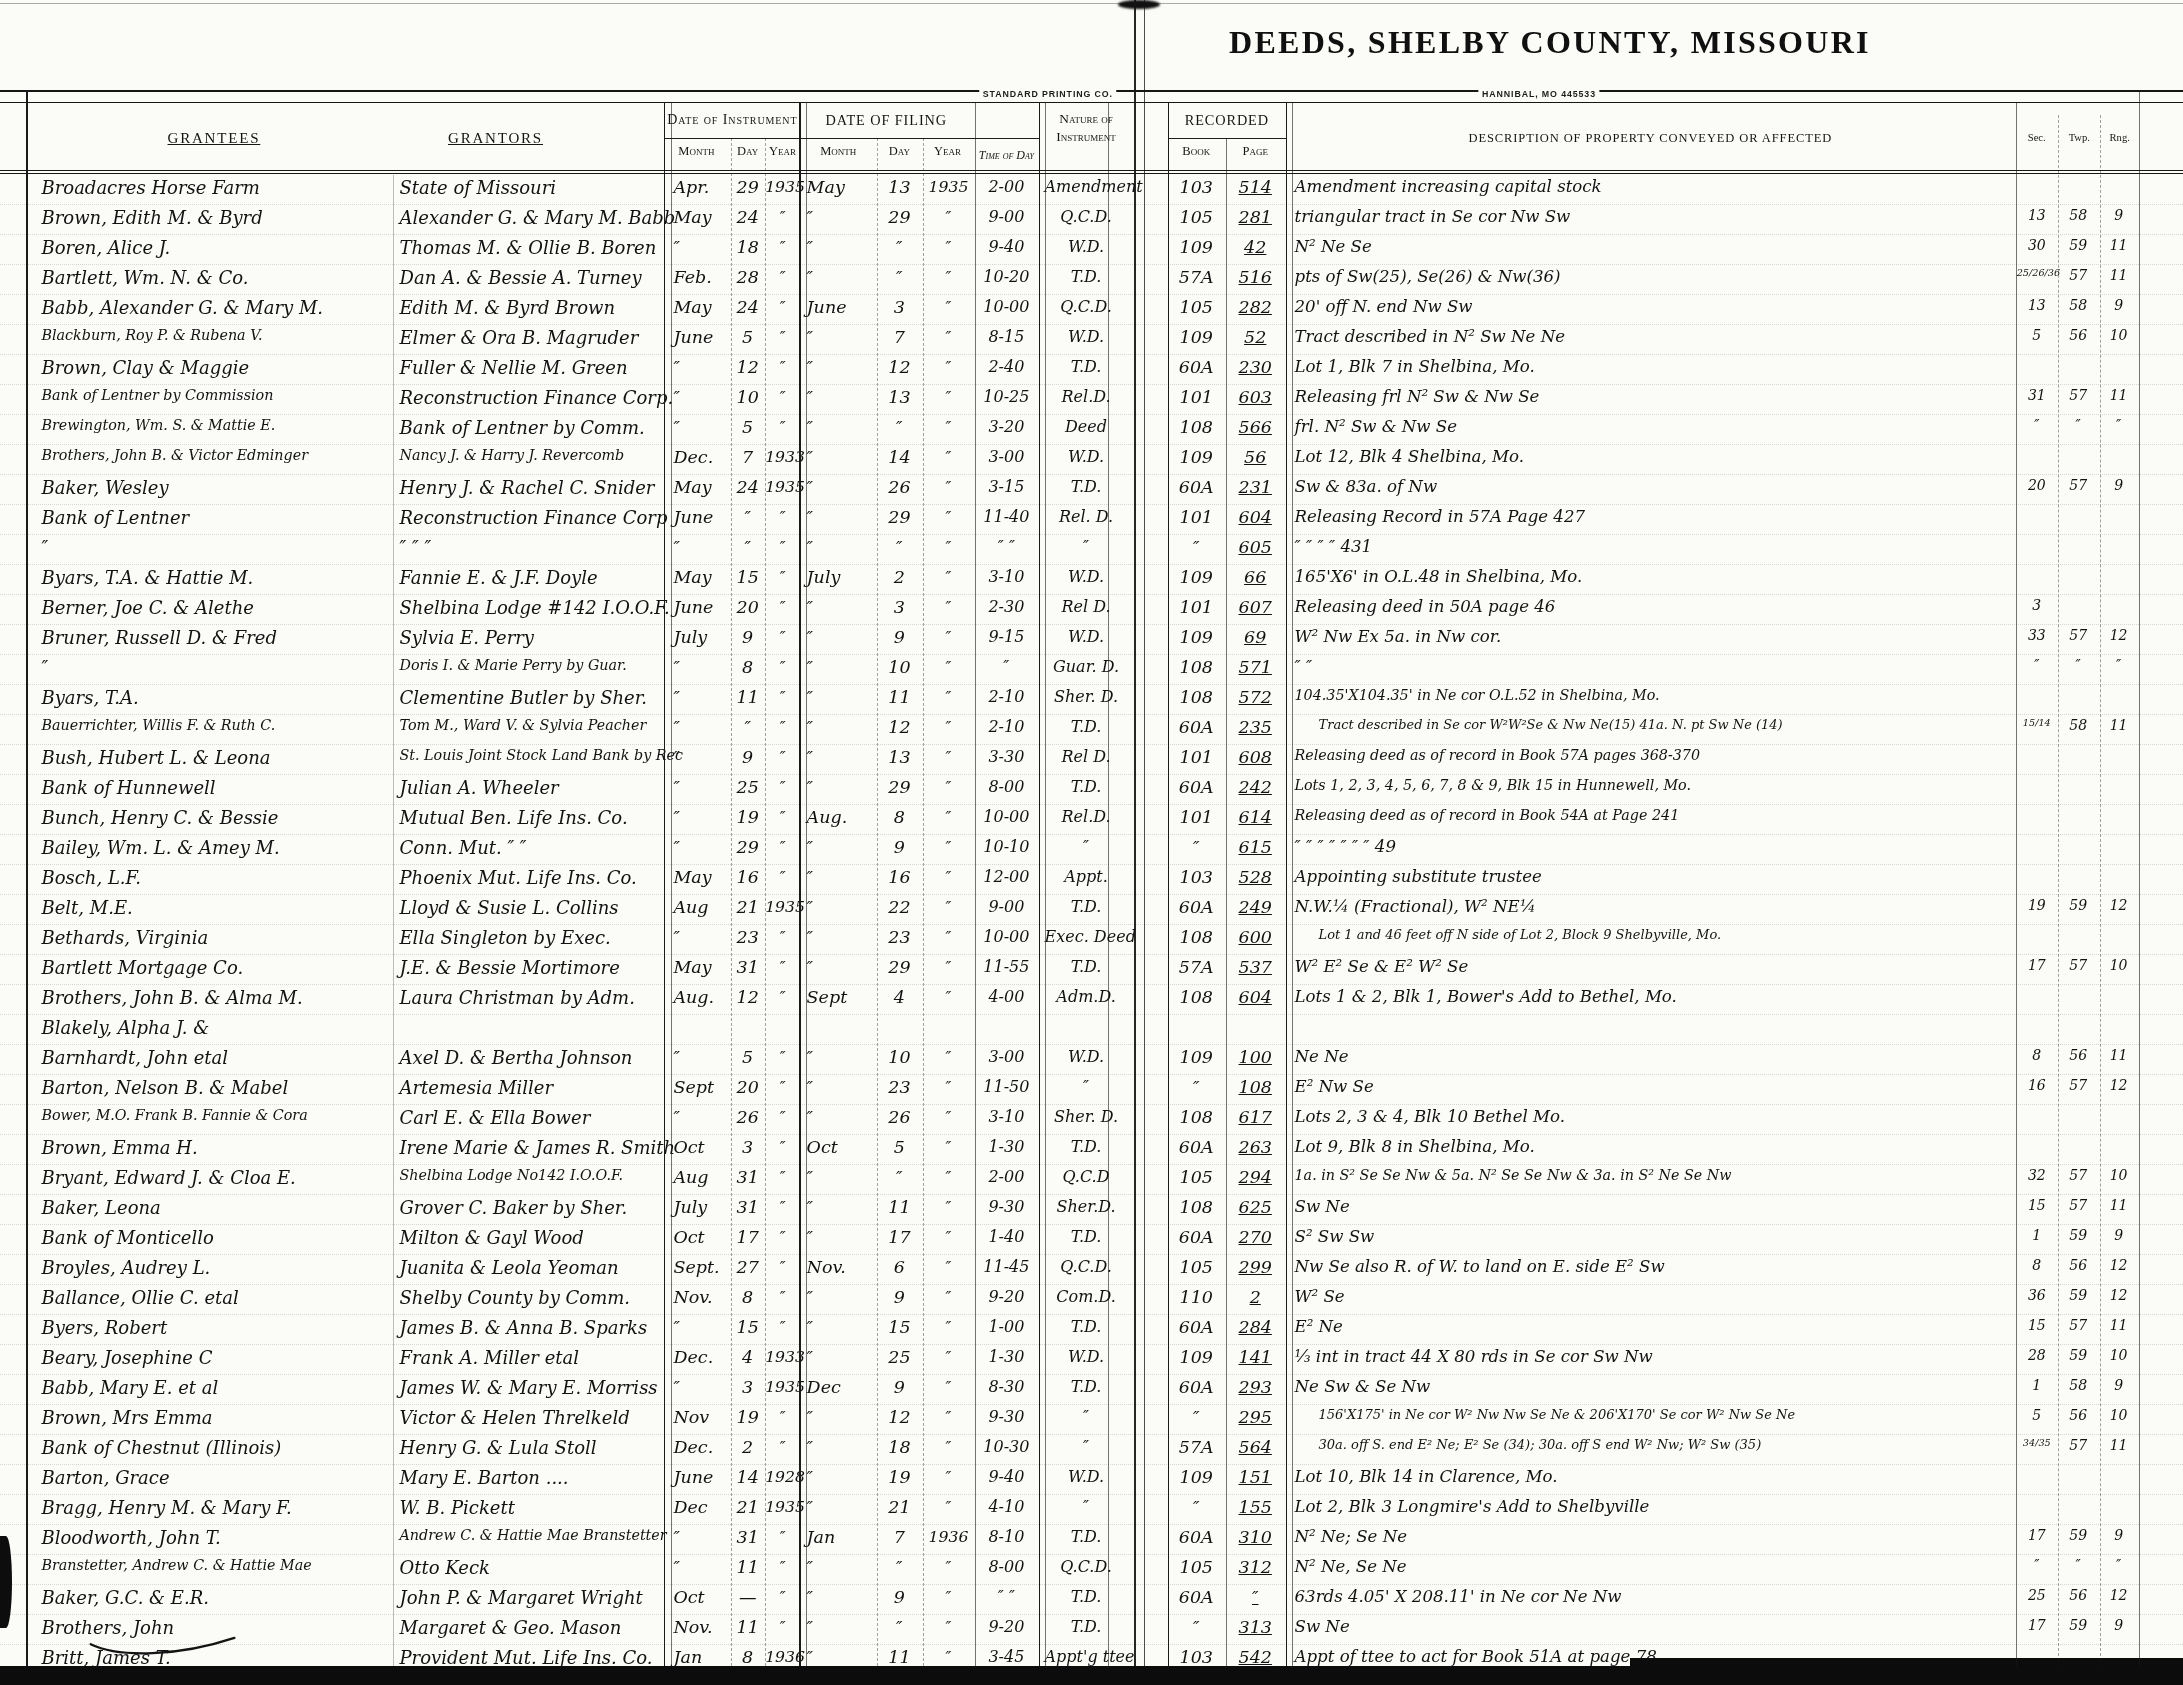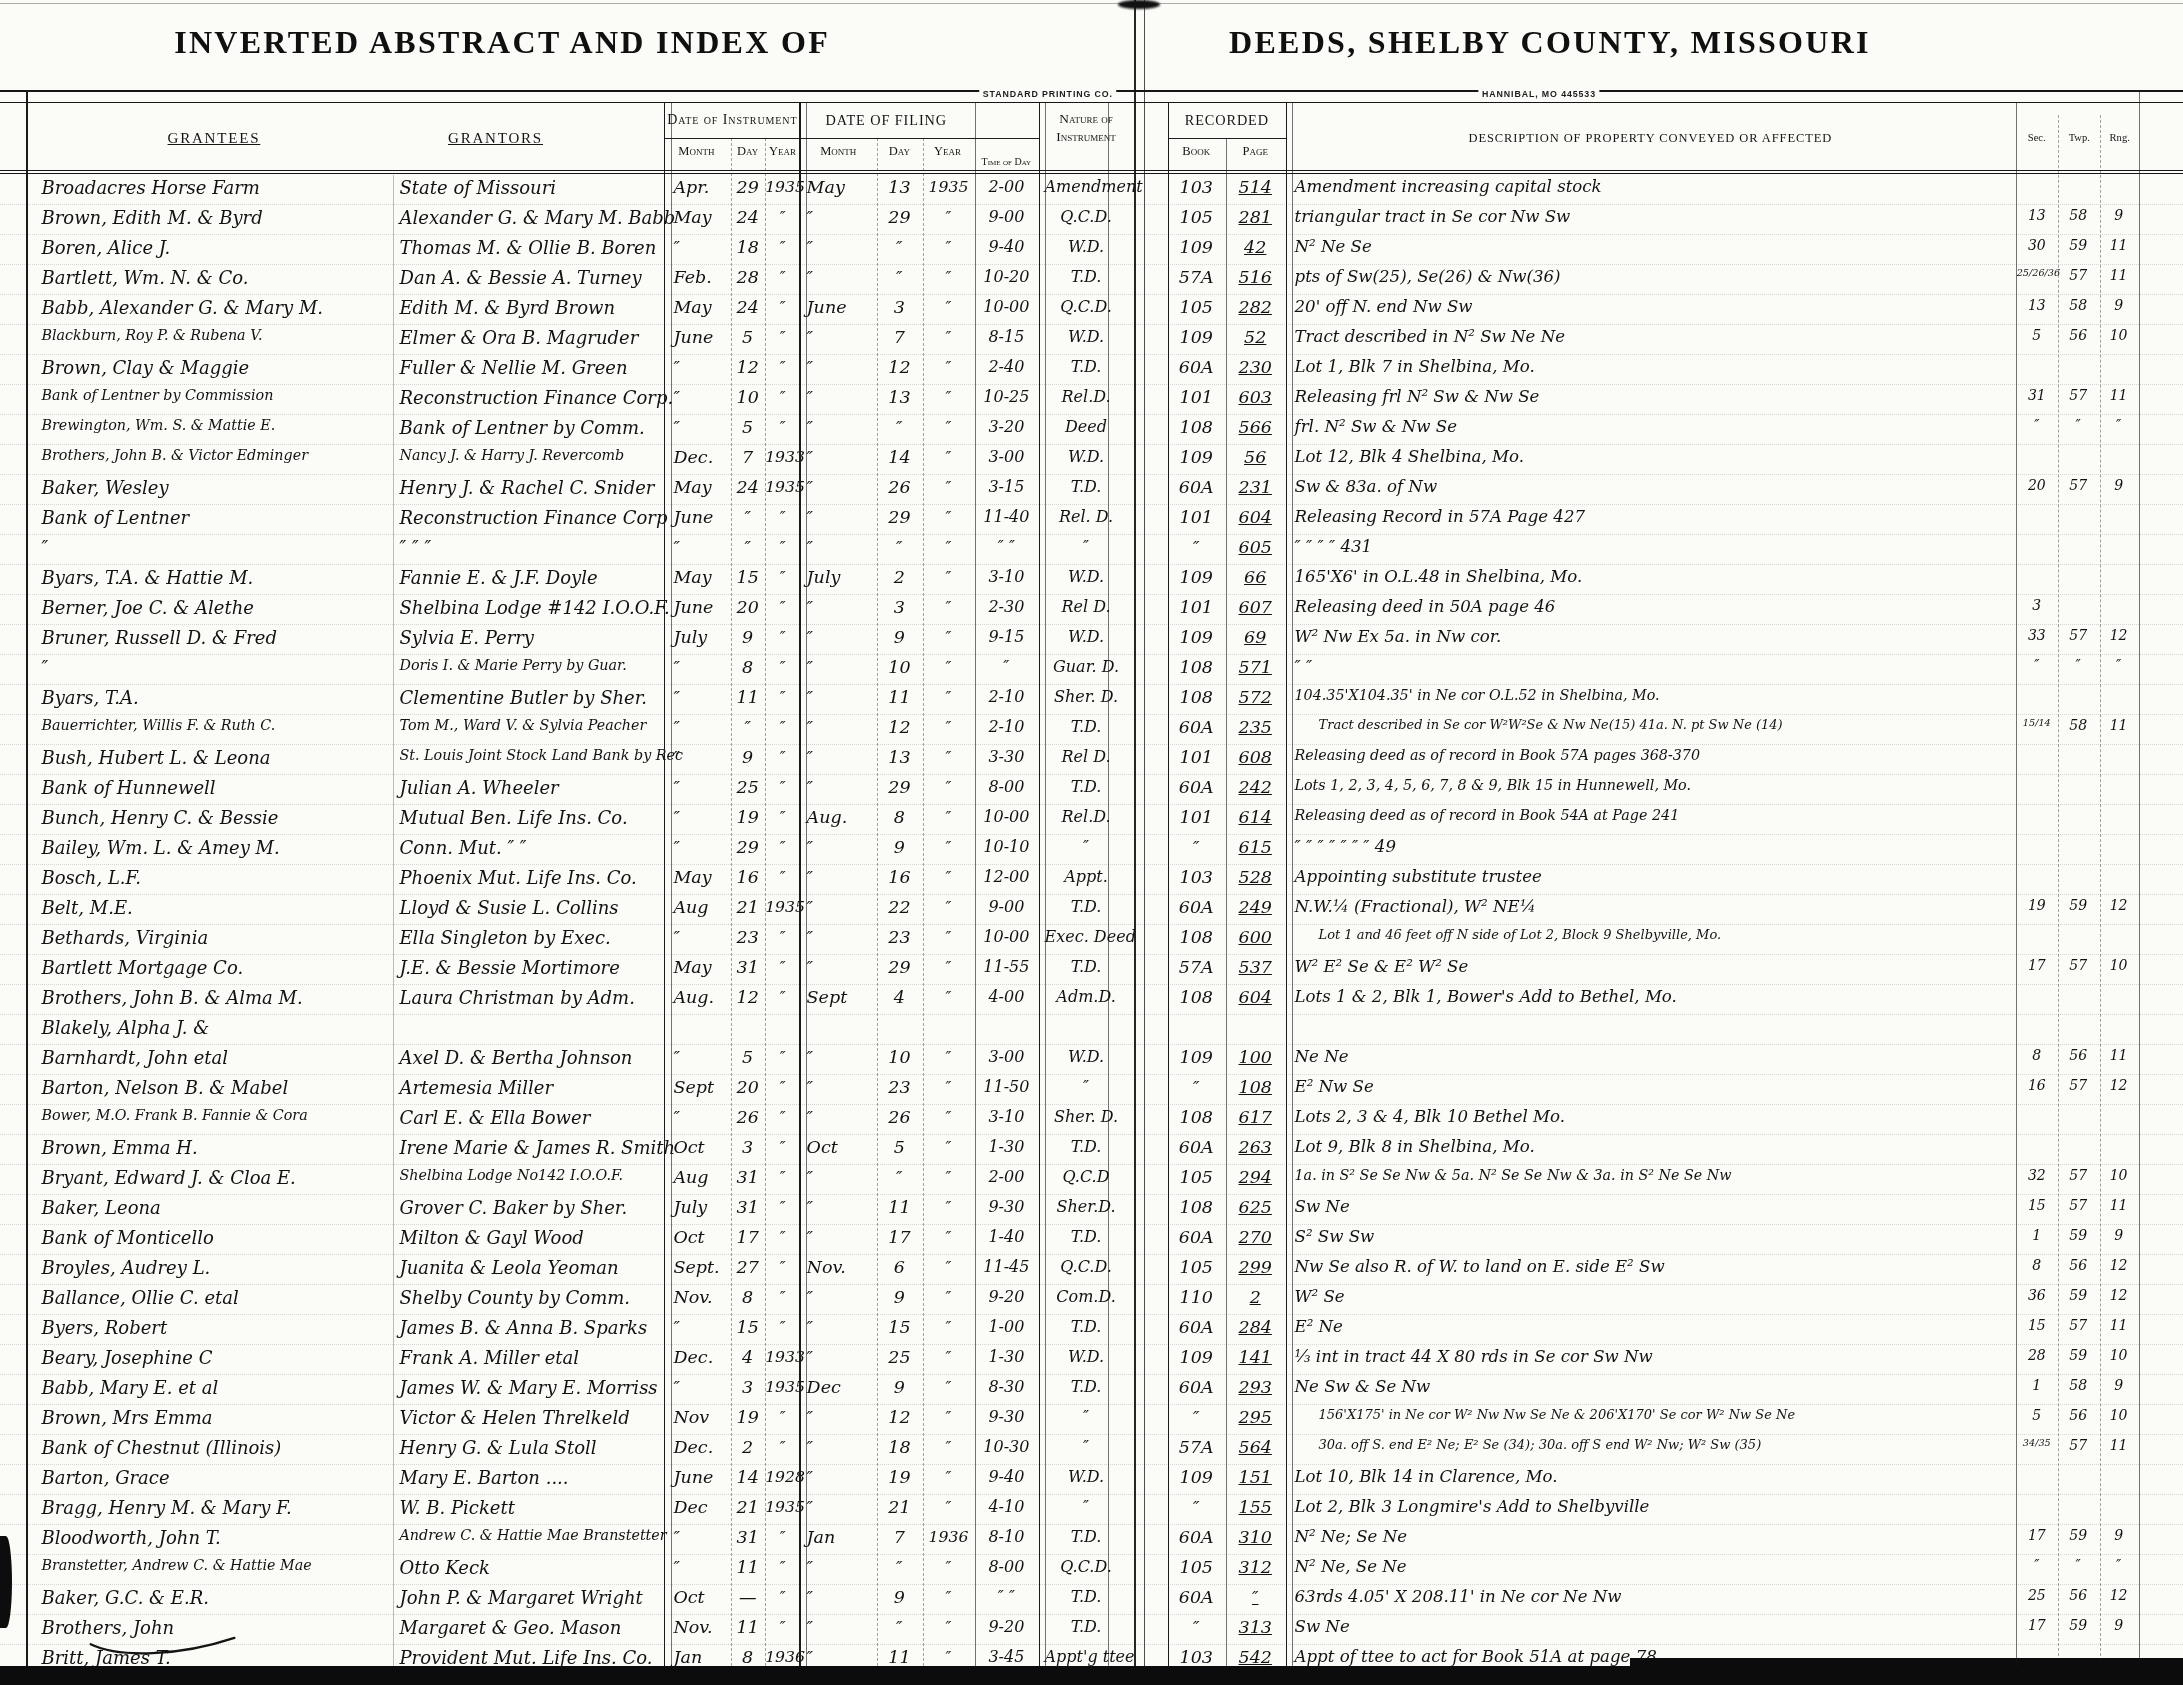--- a/index.html
+++ b/index.html
@@ -24,21 +24,21 @@
              font-size:8.8px;font-weight:bold;letter-spacing:0.9px;color:#1b1b1b;background:#fbfbf8;
              padding:0 3.7px;white-space:nowrap;}
   .printshop.one{left:48%;transform:translateX(-50%);}
   .printshop.two{left:70.5%;transform:translateX(-50%);}
   
   .chead{position:absolute;white-space:nowrap;color:#141414;}
   .big-col{font-size:15px;letter-spacing:1.8px;top:130px;transform:translateX(-50%);text-decoration:underline;}
   .grp{font-variant:small-caps;font-size:14px;letter-spacing:0.9px;top:112px;transform:translateX(-50%);}
   .grp2{font-size:14.3px;letter-spacing:0.9px;top:112px;transform:translateX(-50%);}
   .sub{font-variant:small-caps;font-size:12.5px;top:144px;transform:translateX(-50%);}
-  .tiny{font-size:10px;top:156px;transform:translateX(-50%);font-variant:small-caps;}
+  .tiny{font-size:12px;top:148px;transform:translateX(-50%);font-variant:small-caps;font-style:italic;}
   .nature-h{font-variant:small-caps;font-size:13.4px;line-height:17.5px;top:110px;
             transform:translateX(-50%);white-space:normal;text-align:center;width:88px;}
   .desc-h{font-size:12.5px;letter-spacing:0.9px;top:131px;transform:translateX(-50%);}
   .str-h{font-size:10.6px;top:132px;transform:translateX(-50%);}
   
   .vline{position:absolute;bottom:20px;}
   .v-heavy{width:1.4px;background:#1a1a1a;}
   .v-light{width:0.9px;background:rgba(25,25,25,.6);}
   .v-faint{width:0.5px;background:rgba(25,25,25,.28);}
   .v-dot{width:0.5px;background:none;border-left:0.5px dashed rgba(25,25,25,.4);}
@@ -81,21 +81,20 @@
   .flourish{position:absolute;left:4%;top:1634px;}
 </style>
 </head>
 <body>
 
 <div class="page">
 
   <div class="top-line"></div>
   <div class="smudge"></div>
 
-  <div class="title left">INVERTED ABSTRACT AND INDEX OF</div>
   <div class="title right">DEEDS,  SHELBY  COUNTY,  MISSOURI</div>
 
   <div class="hrule rule-a"></div>
   <div class="printshop one">STANDARD PRINTING CO.</div>
   <div class="printshop two">HANNIBAL, MO 445533</div>
   <div class="hrule rule-b"></div>
 
   <div class="chead big-col" style="left:9.8%">GRANTEES</div>
   <div class="chead big-col" style="left:22.7%">GRANTORS</div>
 

